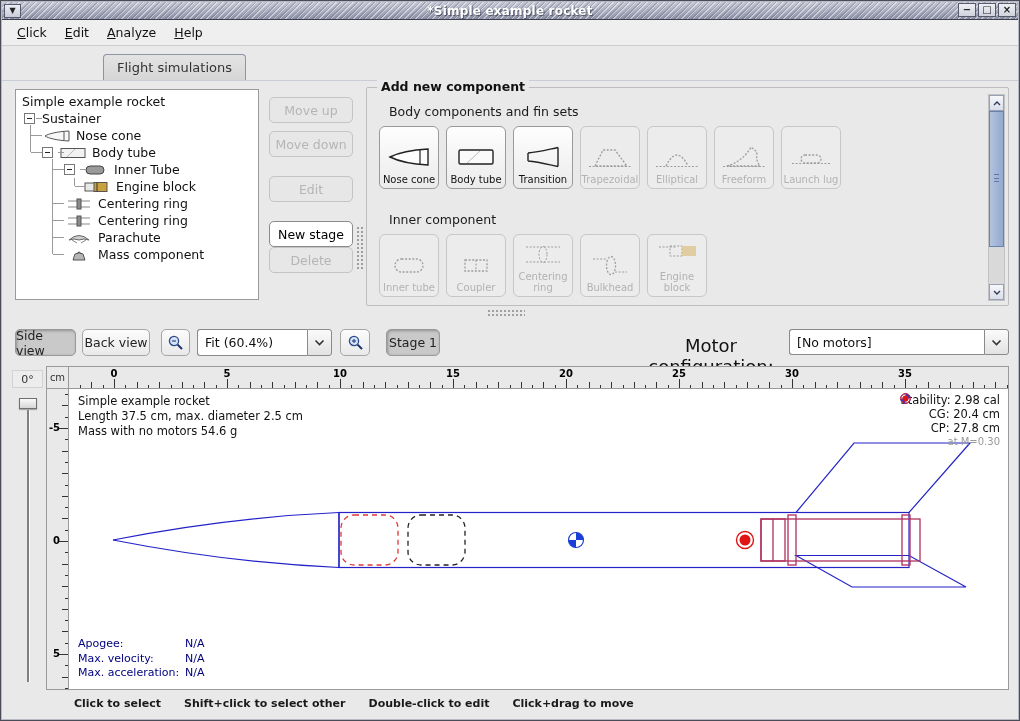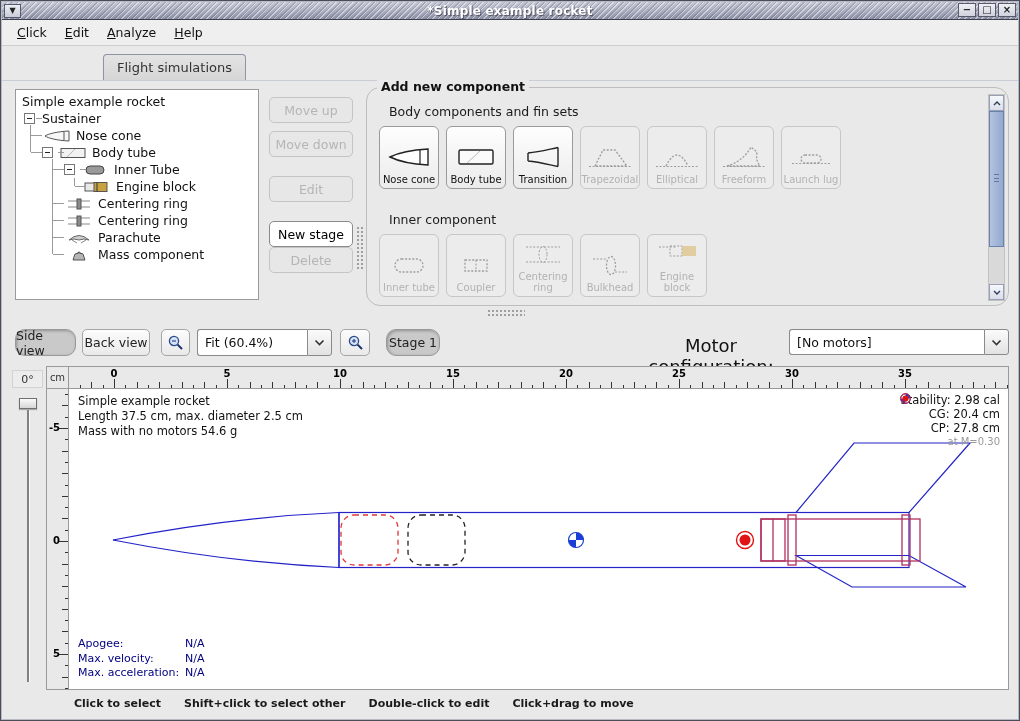--- a/index.html
+++ b/index.html
@@ -34,21 +34,21 @@
     background:linear-gradient(#e3e3e3,#d6d6d6);font-size:13px;color:#222;}
   .tab.active{left:8px;height:31px;background:#eceef5;border-color:#64749c;z-index:3;
     box-shadow:inset 0 2px 0 #a9b7d6;}
   .tab.inactive{left:101px;height:26px;color:#333;}
   .content-top-line{position:absolute;left:1px;top:79px;right:1px;height:1px;background:#c9cdd8;}
   
   .btn{border:1px solid #a6a6a6;border-radius:5px;background:linear-gradient(#fcfcfc,#e9e9e9);
     font-size:12.5px;color:#222;display:flex;align-items:center;justify-content:center;}
   .btn.disabled{color:#b5b5b5;border-color:#c4c4c4;background:#e7e7e7;}
   .btn.primary{background:#ffffff;border-color:#8a8a8a;color:#000;}
-  .btn.toggled{background:#c9c9c9;border-color:#999;box-shadow:inset 1px 1px 3px rgba(0,0,0,.28);border-radius:10px;}
+  .btn.toggled{background:#c9c9c9;border-color:#999;box-shadow:inset 1px 1px 3px rgba(0,0,0,.28);}
   
   .tree-panel{position:absolute;left:14px;top:88px;width:244px;height:211px;background:#fff;
     border:1px solid #9a9a9a;padding:3px 0 0 4px;overflow:hidden;}
   .trow{display:flex;align-items:center;height:17px;font-size:12.5px;white-space:nowrap;}
   .gc{width:22px;height:17px;position:relative;flex:none;}
   .gc.v::before{content:"";position:absolute;left:10px;top:0;bottom:0;border-left:1px solid #9a9a9a;}
   .gc.t::before{content:"";position:absolute;left:10px;top:0;bottom:0;border-left:1px solid #9a9a9a;}
   .gc.t::after{content:"";position:absolute;left:11px;top:8px;width:11px;border-top:1px solid #9a9a9a;}
   .gc.l::before{content:"";position:absolute;left:10px;top:0;height:8px;border-left:1px solid #9a9a9a;}
   .gc.l::after{content:"";position:absolute;left:11px;top:8px;width:11px;border-top:1px solid #9a9a9a;}
@@ -59,21 +59,21 @@
   .ticon{width:30px;height:15px;flex:none;display:flex;align-items:center;justify-content:center;}
   .tlabel{margin-left:4px;}
   
   .action-btn{position:absolute;left:268px;width:84px;height:26px;}
   
   .dots{background-image:radial-gradient(#9f9f9f 1px, transparent 1.1px);background-size:4px 4px;}
   .vsplit{position:absolute;left:355px;top:225px;width:8px;height:44px;}
   .hsplit{position:absolute;left:486px;top:308px;width:38px;height:8px;}
   
   .addpanel{position:absolute;left:365px;top:86px;width:643px;height:219px;
-    border:1px solid #bdbdbd;border-radius:14px;}
+    border:1px solid #bdbdbd;border-radius:2px;}
   .addpanel-title{position:absolute;left:10px;top:-9px;background:#e9e9e9;padding:0 4px;
     font-weight:bold;font-size:12.5px;}
   .group-label{position:absolute;left:22px;font-size:12.5px;color:#1a1a1a;}
   .comp-row{position:absolute;left:12px;display:flex;gap:7px;}
   .comp{width:60px;height:63px;border-radius:6px;display:flex;flex-direction:column;
     align-items:center;justify-content:flex-end;padding-bottom:3px;}
   .comp.enabled{border:1px solid #9a9a9a;background:linear-gradient(#fefefe,#ebebeb);}
   .comp.disabled{border:1px solid #c7c7c7;background:#ececec;}
   .comp .cicon{height:34px;display:flex;align-items:center;justify-content:center;}
   .comp .clabel{font-size:10px;line-height:1.1;text-align:center;color:#111;}

